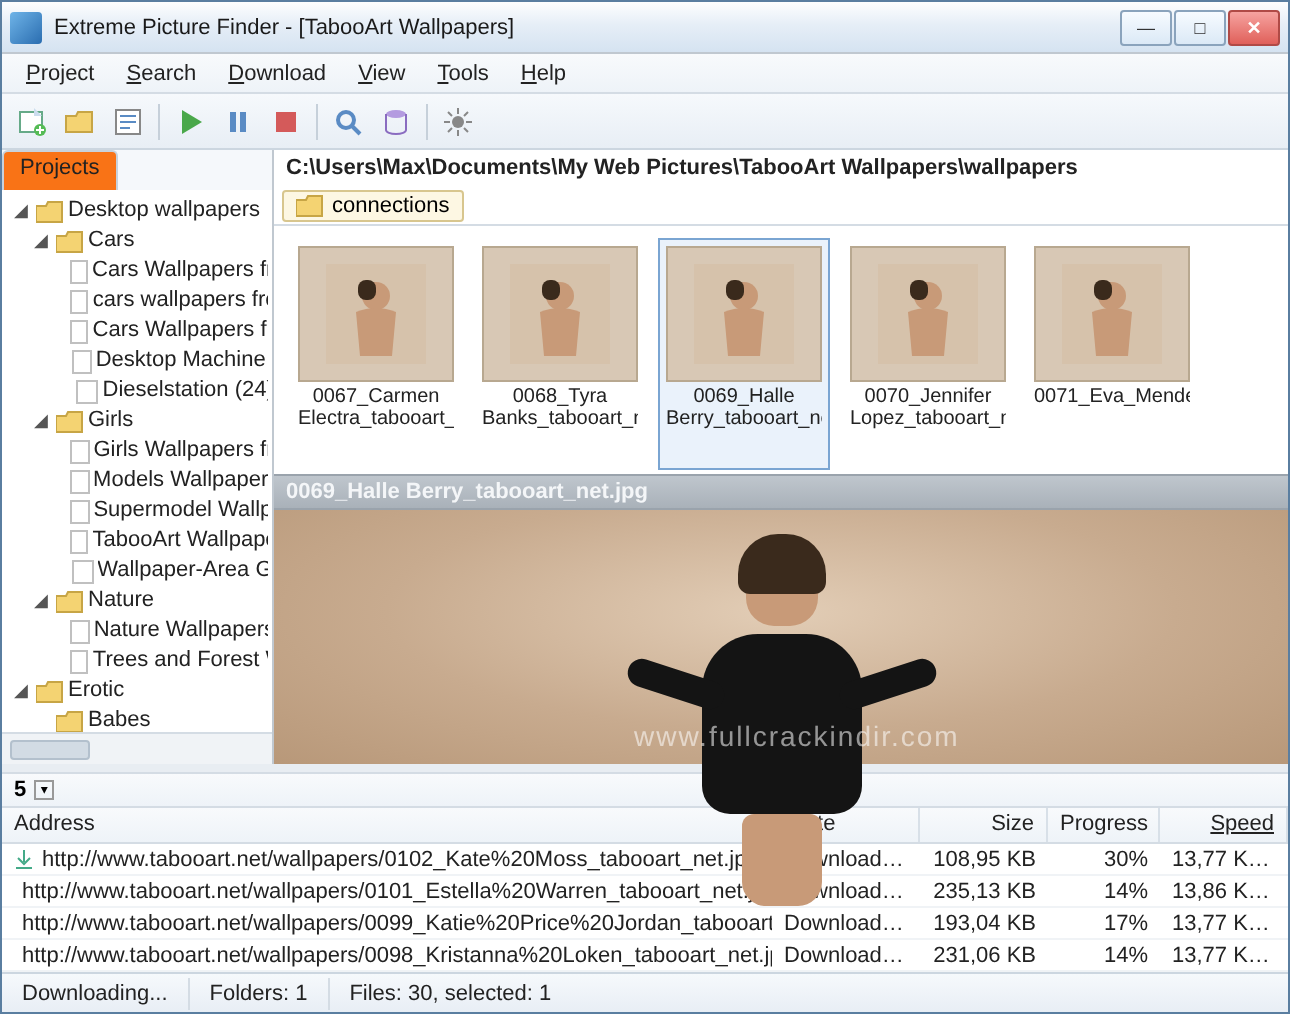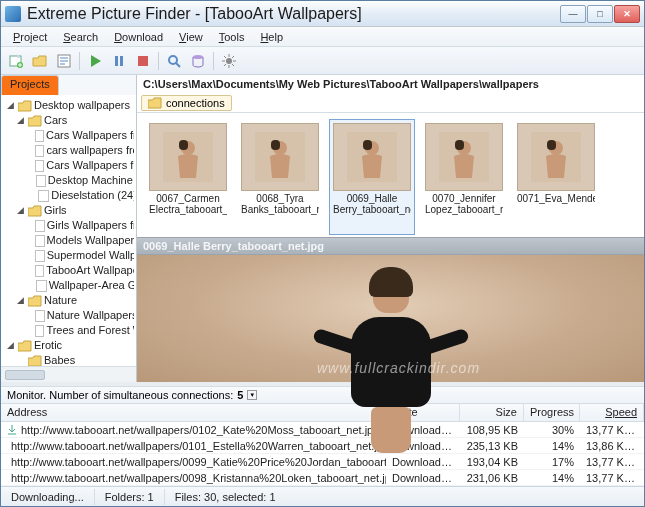--- a/index.html
+++ b/index.html
@@ -1,20 +1,20 @@
 <!DOCTYPE html>
 <html><head>
 <meta charset="utf-8">
 <style>
 * { box-sizing: border-box; margin: 0; padding: 0; font-family: "Segoe UI", Tahoma, sans-serif; font-size: 11px; }
 body { width: 645px; height: 507px; background: #fff; overflow: hidden; border: 1px solid #5a7ea0; display: flex; flex-direction: column; }
 
 .titlebar { height: 26px; background: linear-gradient(#fdfefe, #e6eef7 45%, #d5e3f1); display: flex; align-items: center; padding: 0 4px; border-bottom: 1px solid #c0c8d0; }
 .titlebar .icon { width: 16px; height: 16px; background: linear-gradient(135deg,#6fb4e8,#2a6db0); border-radius: 2px; margin-right: 6px; }
-.titlebar .title { flex: 1; color: #1a1a1a; font-size: 16px; }
+.titlebar .title { flex: 1; color: #1a1a1a; font-size: 11px; }
 .win-btns { display: flex; gap: 1px; }
 .win-btn { width: 26px; height: 18px; border: 1px solid #8aa3bc; border-radius: 2px; background: linear-gradient(#f7fbff,#dbe9f6); display: flex; align-items: center; justify-content: center; font-size: 9px; color: #333; }
 .win-btn.close { background: linear-gradient(#f6a3a0,#e0605a); border-color: #b04a46; color:#fff; font-weight: bold; }
 
 .menubar { height: 20px; background: linear-gradient(#f8fafc,#eef3f8); display: flex; align-items: center; padding: 0 4px; border-bottom: 1px solid #d4dce4; }
 .menu-item { padding: 2px 8px; color: #222; cursor: default; }
 .menu-item u { text-decoration: underline; }
 
 .toolbar { height: 28px; background: linear-gradient(#f6f9fc,#e8eef5); display: flex; align-items: center; padding: 0 4px; gap: 2px; border-bottom: 1px solid #ccd6e0; }
 .tb-btn { width: 22px; height: 22px; border: 1px solid transparent; border-radius: 2px; display: flex; align-items: center; justify-content: center; cursor: default; }
@@ -42,21 +42,21 @@
 .crumb { display: flex; align-items: center; gap: 4px; padding: 1px 6px; border: 1px solid #d8c68e; background: #fdf7e3; border-radius: 2px; cursor: default; }
 
 .thumbs { height: 124px; display: flex; gap: 6px; padding: 6px 8px 2px; overflow: hidden; background: #fff; }
 .thumb-card { width: 86px; display: flex; flex-direction: column; align-items: center; gap: 2px; padding: 3px; border: 1px solid transparent; cursor: default; }
 .thumb-card.selected { border-color: #7aa5d2; background: #eaf2fb; }
 .thumb-img { width: 78px; height: 68px; background: #d8c8b5; border: 1px solid #b8a890; display: flex; align-items: center; justify-content: center; }
 .thumb-cap { text-align: center; font-size: 10px; line-height: 11px; color: #222; width: 100%; overflow: hidden; }
 
 .infobar { height: 18px; background: linear-gradient(#bfc6cd,#a9b1b9); padding: 0 6px; display: flex; align-items: center; color: #f4f6f8; font-size: 10px; border-top: 1px solid #9aa3ac; border-bottom: 1px solid #9aa3ac; font-weight: bold; }
 
-.preview { flex: 1; background: #cbb098; display: flex; align-items: center; justify-content: center; min-height: 0; font-style: italic; }
+.preview { flex: 1; background: #cbb098; display: flex; align-items: center; justify-content: center; min-height: 0; }
 .preview-img { width: 100%; height: 100%; background: radial-gradient(ellipse at 50% 40%, #e2cdb6 0%, #c8ab8f 55%, #b89879 100%); position: relative; }
 .model { position: absolute; left: 50%; top: 14%; transform: translateX(-50%); width: 120px; height: 170px; }
 .model .head { width: 36px; height: 40px; background: #c89a78; border-radius: 18px 18px 14px 14px; margin: 0 auto; position: relative; }
 .model .hair { position: absolute; top: -6px; left: -4px; width: 44px; height: 30px; background: #3a2a1c; border-radius: 20px 20px 6px 6px; }
 .model .torso { width: 80px; height: 90px; background: #141414; margin: 4px auto 0; border-radius: 28px 28px 14px 14px; position: relative; }
 .model .arm-l, .model .arm-r { position: absolute; width: 50px; height: 14px; background: #141414; border-radius: 8px; top: 18px; }
 .model .arm-l { left: -38px; transform: rotate(18deg); }
 .model .arm-r { right: -38px; transform: rotate(-18deg); }
 .model .legs { width: 40px; height: 46px; background: #c89a78; margin: 0 auto; border-radius: 6px 6px 12px 12px; }
 
@@ -373,21 +373,20 @@
         </div>
       </div>
       <div class="watermark" style="left:180px; bottom:6px">www.fullcrackindir.com</div>
     </div>
   </div>
 </div>
 
 <div class="splitter"></div>
 
 <div class="monitor-hdr">
-  <span>Monitor. Number of simultaneous connections:</span>
   <span class="mon-num">5</span>
   <span class="mon-dd">▾</span>
 </div>
 
 <div class="grid-hdr">
   <div class="gh addr">Address</div>
   <div class="gh state">State</div>
   <div class="gh size">Size</div>
   <div class="gh prog">Progress</div>
   <div class="gh speed">Speed</div>

